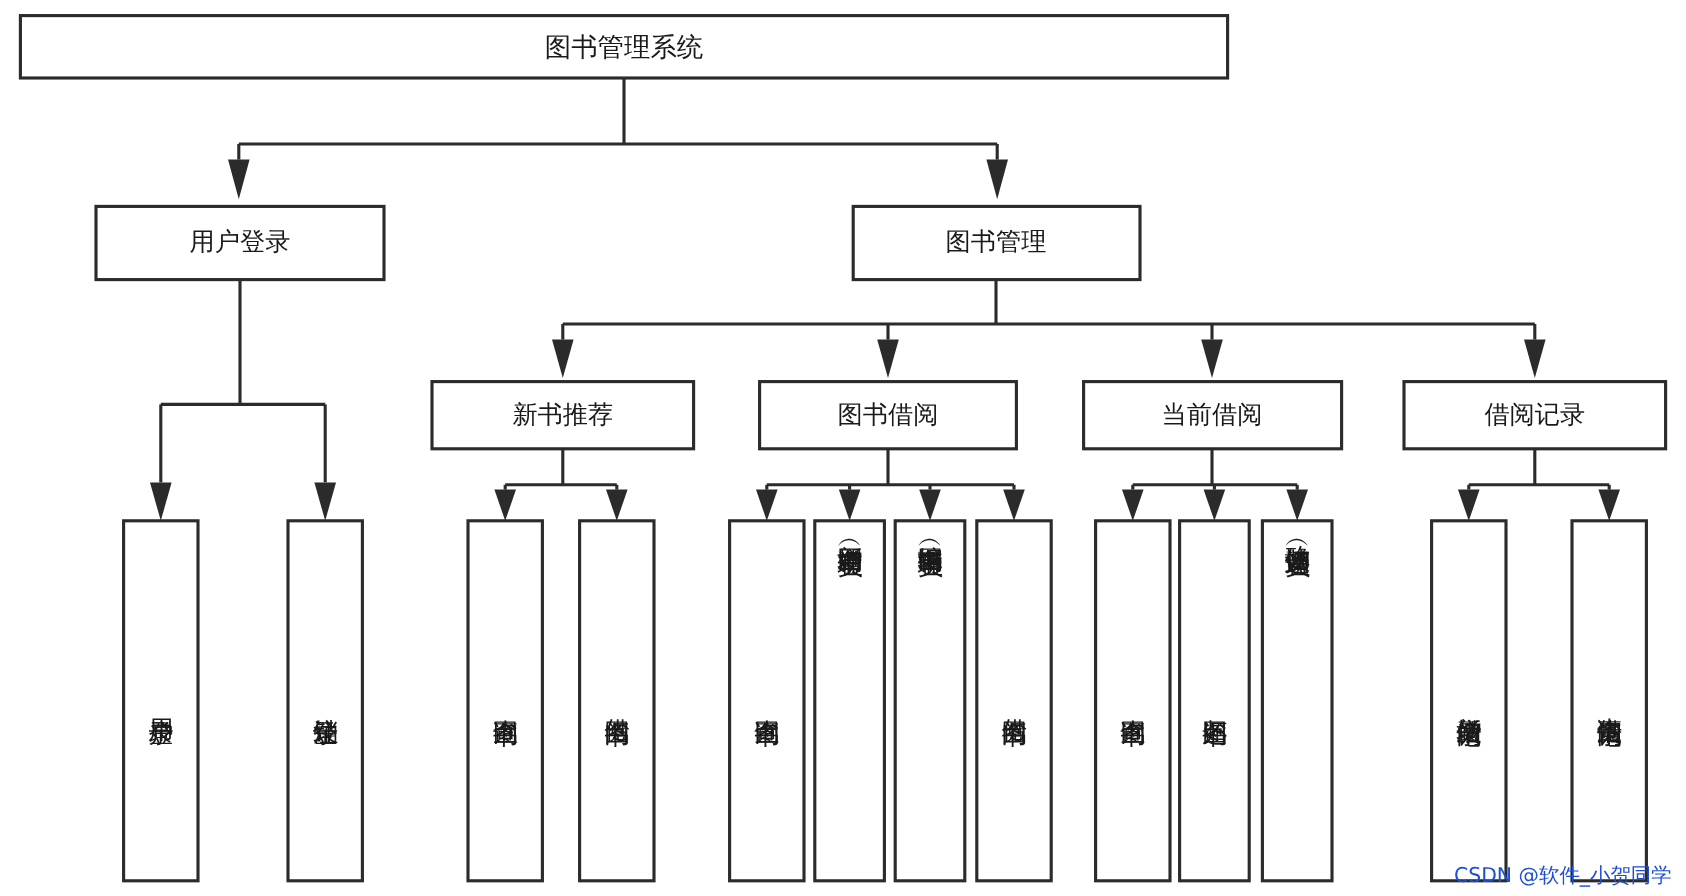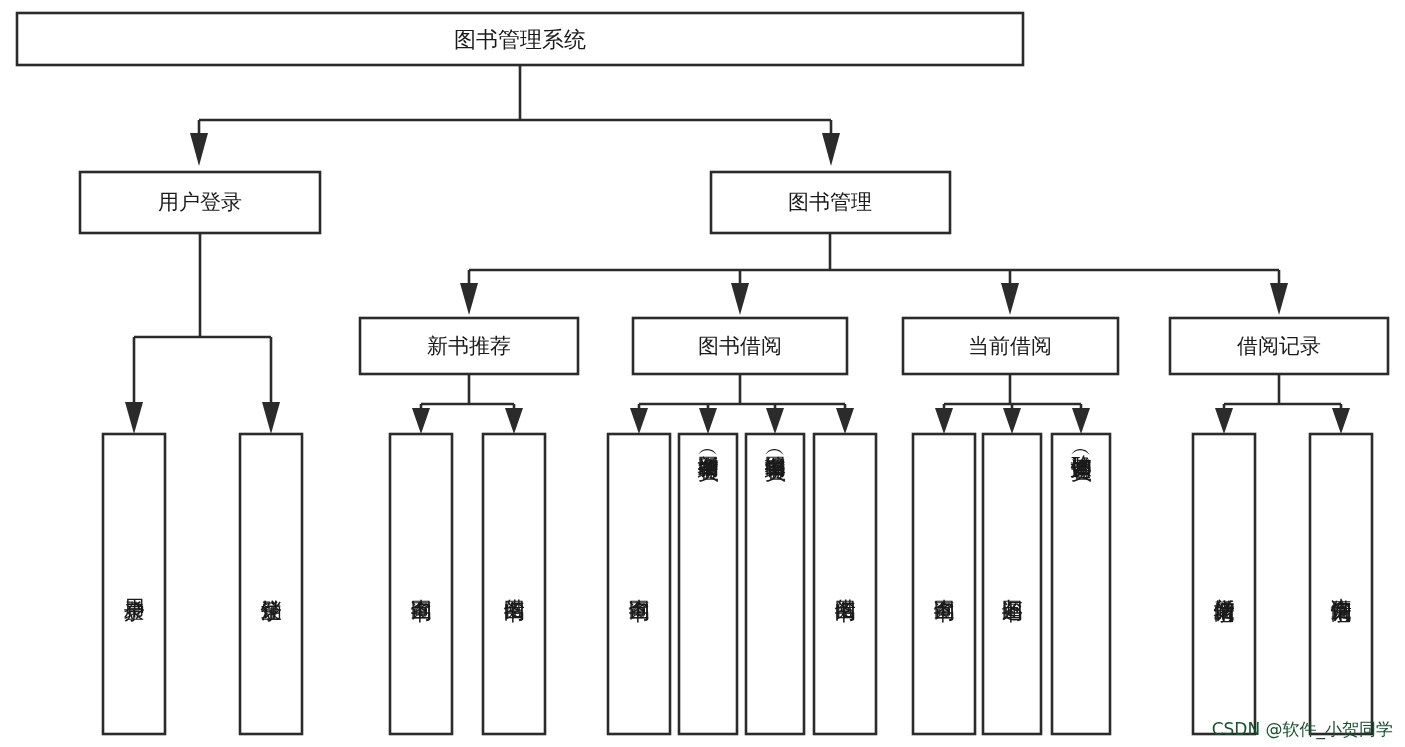--- a/index.html
+++ b/index.html
@@ -72,21 +72,21 @@
     letter-spacing: 1px;
     color: #1a1a1a;
     white-space: nowrap;
   }
   .watermark {
     position: absolute;
     right: 12px;
     bottom: 6px;
     font-family: "DejaVu Sans", "Liberation Sans", sans-serif;
     font-size: 17px;
-    color: #14532d;
+    color: #1d4ed8;
     white-space: nowrap;
     user-select: none;
   }
 </style>
 </head>
 <body>
 
 <div id="diagram-root">
 
   <svg class="diagram-canvas" viewBox="0 0 1405 747">

